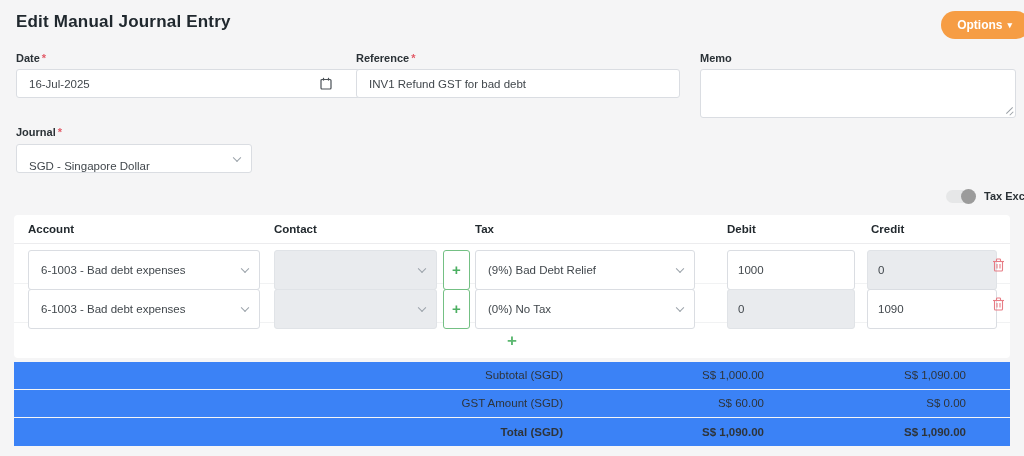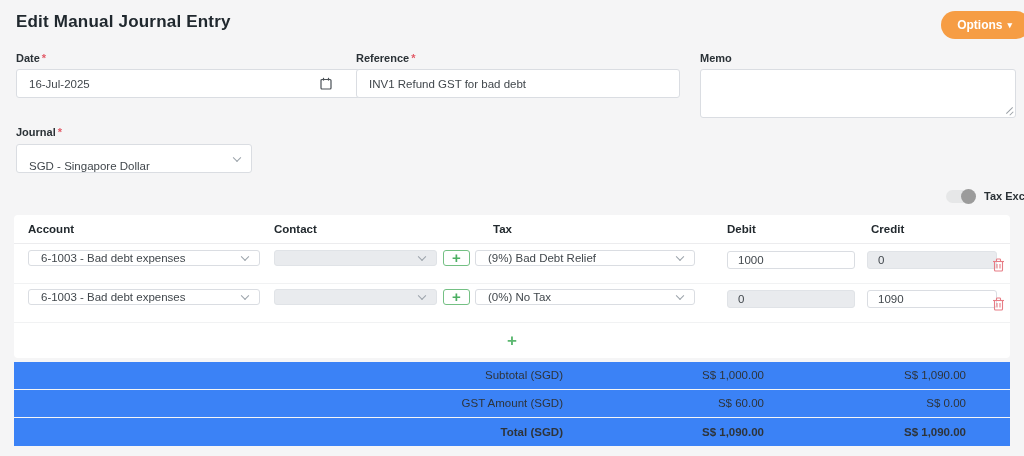--- a/index.html
+++ b/index.html
@@ -70,26 +70,26 @@
   }
   .toggle-label { margin-left: 9px; font-size: 11px; font-weight: 600; color: #2a3136; white-space: nowrap; }
 
   
   .card {
     position: absolute; left: 14px; top: 215px; width: 996px; height: 143px;
     background: #ffffff; border-radius: 4px;
   }
   .thead { position: absolute; left: 0; top: 0; width: 100%; height: 29px; border-bottom: 1px solid #ececee; text-align: right; }
   .th { position: absolute; top: 0; line-height: 29px; font-size: 11.5px; font-weight: 700; color: #22292e; }
-  .th-account { left: 14px; }  .th-contact { left: 260px; } .th-tax { left: 479px; }
+  .th-account { left: 14px; }  .th-contact { left: 260px; } .th-tax { left: 461px; }
   .th-debit { left: 713px; }   .th-credit { left: 857px; }
 
   .trow { position: absolute; left: 0; width: 100%; height: 39px; border-bottom: 1px solid #f1f2f3; }
   .trow-1 { top: 30px; } .trow-2 { top: 69px; }
-  .cell-ctl { position: absolute; top: 5px; height: 16px; }
+  .cell-ctl { position: absolute; top: 5px; height: 40px; }
   .row-select {
     background: #fff; border: 1px solid #dadde2; border-radius: 3px;
     font-size: 11.5px; color: #41474c; display: flex; align-items: center;
     padding: 0 24px 0 12px; cursor: pointer; width: 100%; height: 100%; position: relative;
   }
   .row-select.disabled { background: #e9ebee; border-color: #e0e3e7; cursor: default; }
   .c-account { left: 14px;  width: 232px; }
   .c-contact { left: 260px; width: 163px; }
   .c-plus    { left: 429px; width: 27px; }
   .c-tax     { left: 461px; width: 220px; }

